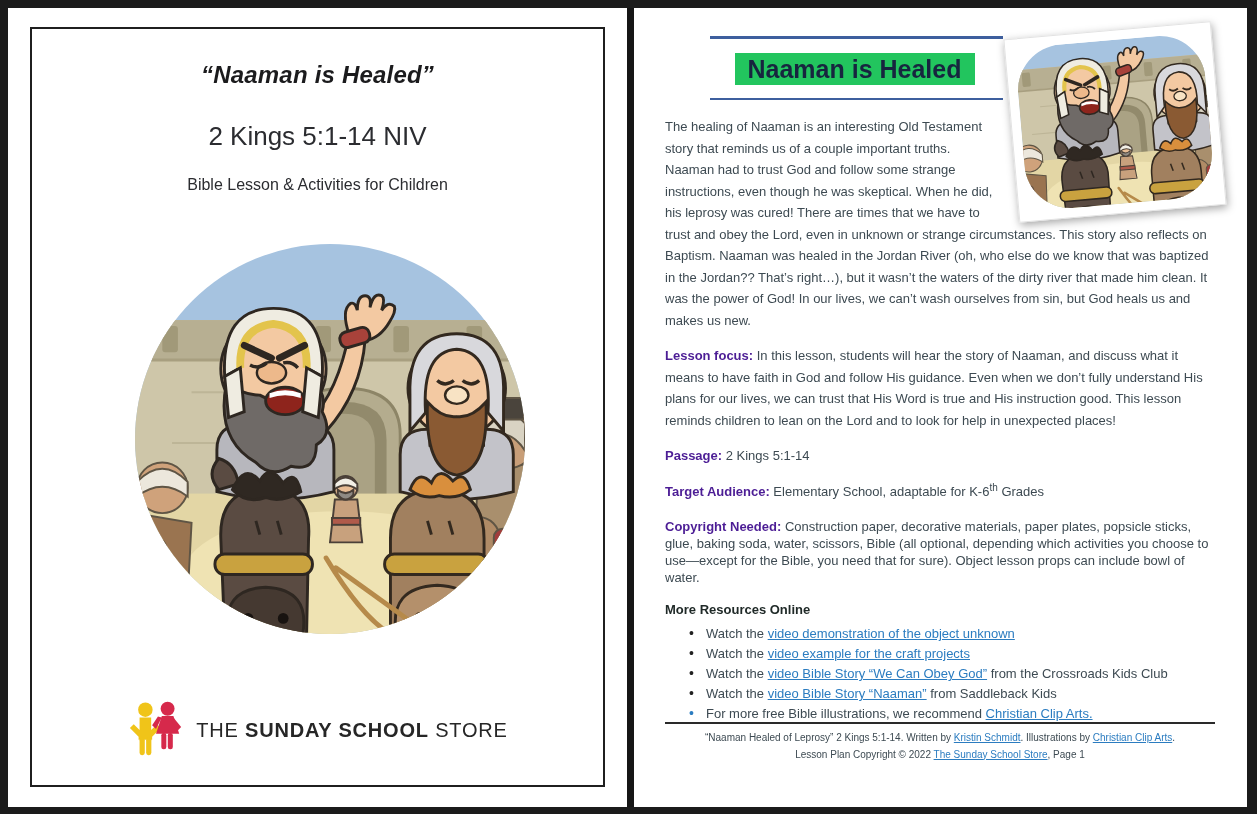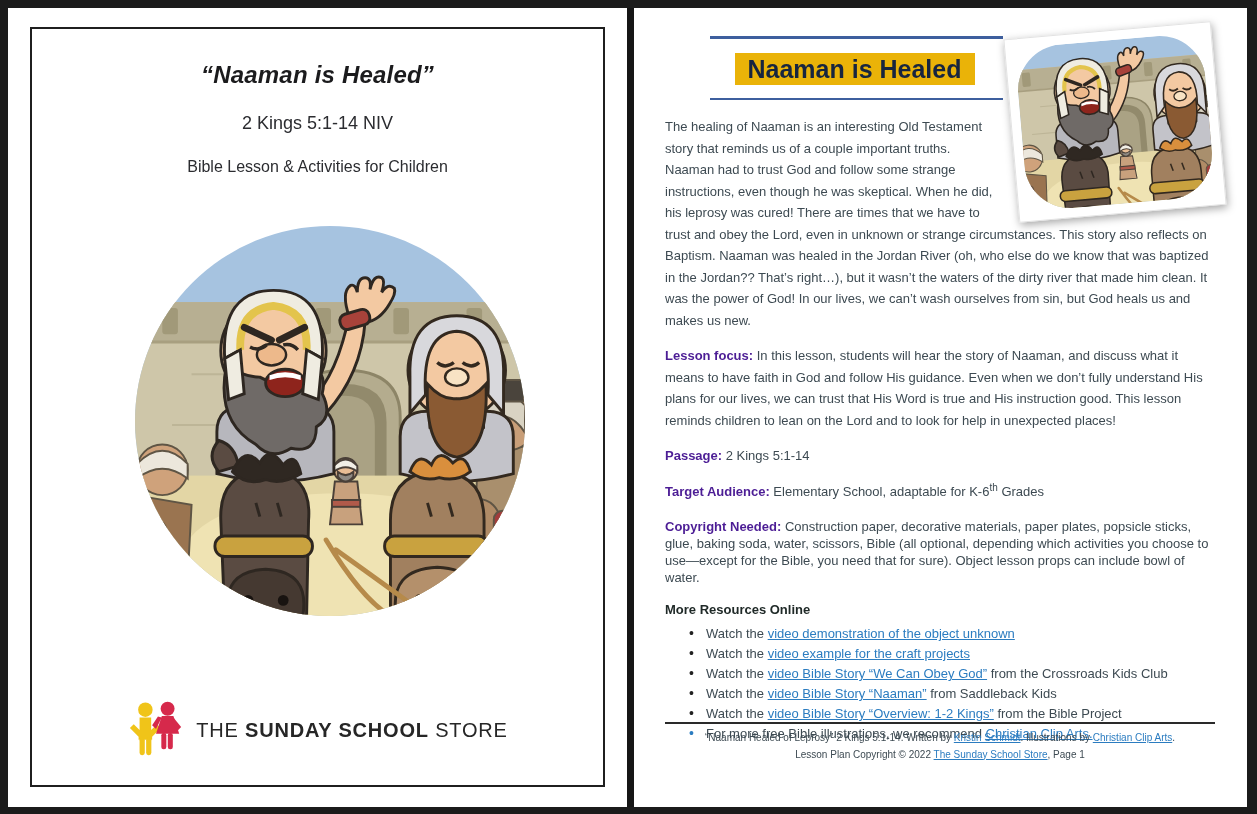--- a/index.html
+++ b/index.html
@@ -13,21 +13,21 @@
   .page-left  { width:619px; }
   .divider    { width:7px; background:#161616; flex:0 0 auto; }
   .page-right { width:613px; }
 
   
   .cover-inner { position:absolute; top:19px; left:22px; right:22px; bottom:20px;
                  border:2px solid #1f1f1f; display:flex; flex-direction:column;
                  text-align:center; padding-top:32px; }
   .cover-title { font-size:24px; font-weight:700; font-style:italic; color:#1b1b1d;
                  letter-spacing:.2px; }
-  .cover-sub1  { font-size:18px; font-weight:400; color:#2b2c30; margin-top:24px; }
+  .cover-sub1  { font-size:26px; font-weight:400; color:#2b2c30; margin-top:32px; }
   .cover-sub2  { font-size:16px; font-weight:400; color:#2b2c30; margin-top:24px; }
 
   .cover-illustration { width:390px; height:390px; border-radius:50%; overflow:hidden;
                         margin:50px 0 0 103px; flex:0 0 auto; }
   .cover-illustration svg { display:block; width:100%; height:100%; }
 
   .cover-logo { margin-top:auto; margin-bottom:26px; display:flex; align-items:center;
                 justify-content:center; gap:11px; }
   .logo-icon svg { display:block; }
   .logo-text { font-size:20px; color:#262626; letter-spacing:.8px; white-space:nowrap; }
@@ -43,21 +43,21 @@
                  border:1px solid #e2e2e2; padding:9px;
                  box-shadow:1px 3px 8px rgba(0,0,0,.35);
                  transform:rotate(-5deg); margin:2px -4px 6px 12px; }
   .photo-clip { width:188px; height:164px; border-radius:46px; overflow:hidden; }
   .photo-clip svg { display:block; width:100%; height:100%; }
 
   .heading-wrap { width:293px; margin:8px 0 0 45px; text-align:center; }
   .rule-top    { height:3px; background:#3e5f9e; }
   .rule-bottom { height:2px; background:#3e5f9e; }
   .heading     { margin:13px 0 12px; font-size:25px; line-height:34px; }
-  .heading .hl { background:#eab308; color:#17253f; font-weight:700; padding:2px 13px; }
+  .heading .hl { background:#22c55e; color:#17253f; font-weight:700; padding:2px 13px; }
 
   .intro { margin-top:16px; line-height:21.5px; }
   .para  { margin-top:14px; line-height:21.5px; }
   .para b, .intro b { color:#4c1d95; }
   .para.tight { line-height:17px; margin-top:16px; }
   .resources-head { margin-top:16px; margin-bottom:7px; color:#202a28; font-weight:700; }
 
   sup { font-size:10px; vertical-align:super; line-height:0; }
 
   a.link { color:#2b7cc0; text-decoration:underline; cursor:pointer; }
@@ -254,21 +254,20 @@
 
       <p class="para tight"><b>Copyright Needed:</b><span> Construction paper, decorative materials, paper plates, popsicle sticks, glue, baking soda, water, scissors, Bible (all optional, depending which activities you choose to use—except for the Bible, you need that for sure). Object lesson props can include bowl of water.</span></p>
 
       <p class="resources-head">More Resources Online</p>
 
       <ul class="bullets">
         <li><span>Watch the </span><a class="link">video demonstration of the object unknown</a><span></span></li>
         <li><span>Watch the </span><a class="link">video example for the craft projects</a><span></span></li>
         <li><span>Watch the </span><a class="link">video Bible Story “We Can Obey God”</a><span> from the Crossroads Kids Club</span></li>
         <li><span>Watch the </span><a class="link">video Bible Story “Naaman”</a><span> from Saddleback Kids</span></li>
-        <li><span>Watch the </span><a class="link">video Bible Story “Overview: 1-2 Kings”</a><span> from the Bible Project</span></li>
         <li class="alt-marker"><span>For more free Bible illustrations, we recommend </span><a class="link">Christian Clip Arts.</a><span></span></li>
       </ul>
 
       <div class="footer">
         <div><span>“Naaman Healed of Leprosy” 2 Kings 5:1-14. Written by </span><a class="link">Kristin Schmidt</a><span>. Illustrations by </span><a class="link">Christian Clip Arts</a><span>.</span></div>
         <div><span>Lesson Plan Copyright © 2022 </span><a class="link">The Sunday School Store</a><span>, Page 1</span></div>
       </div>
 
     </div>
   </div>

